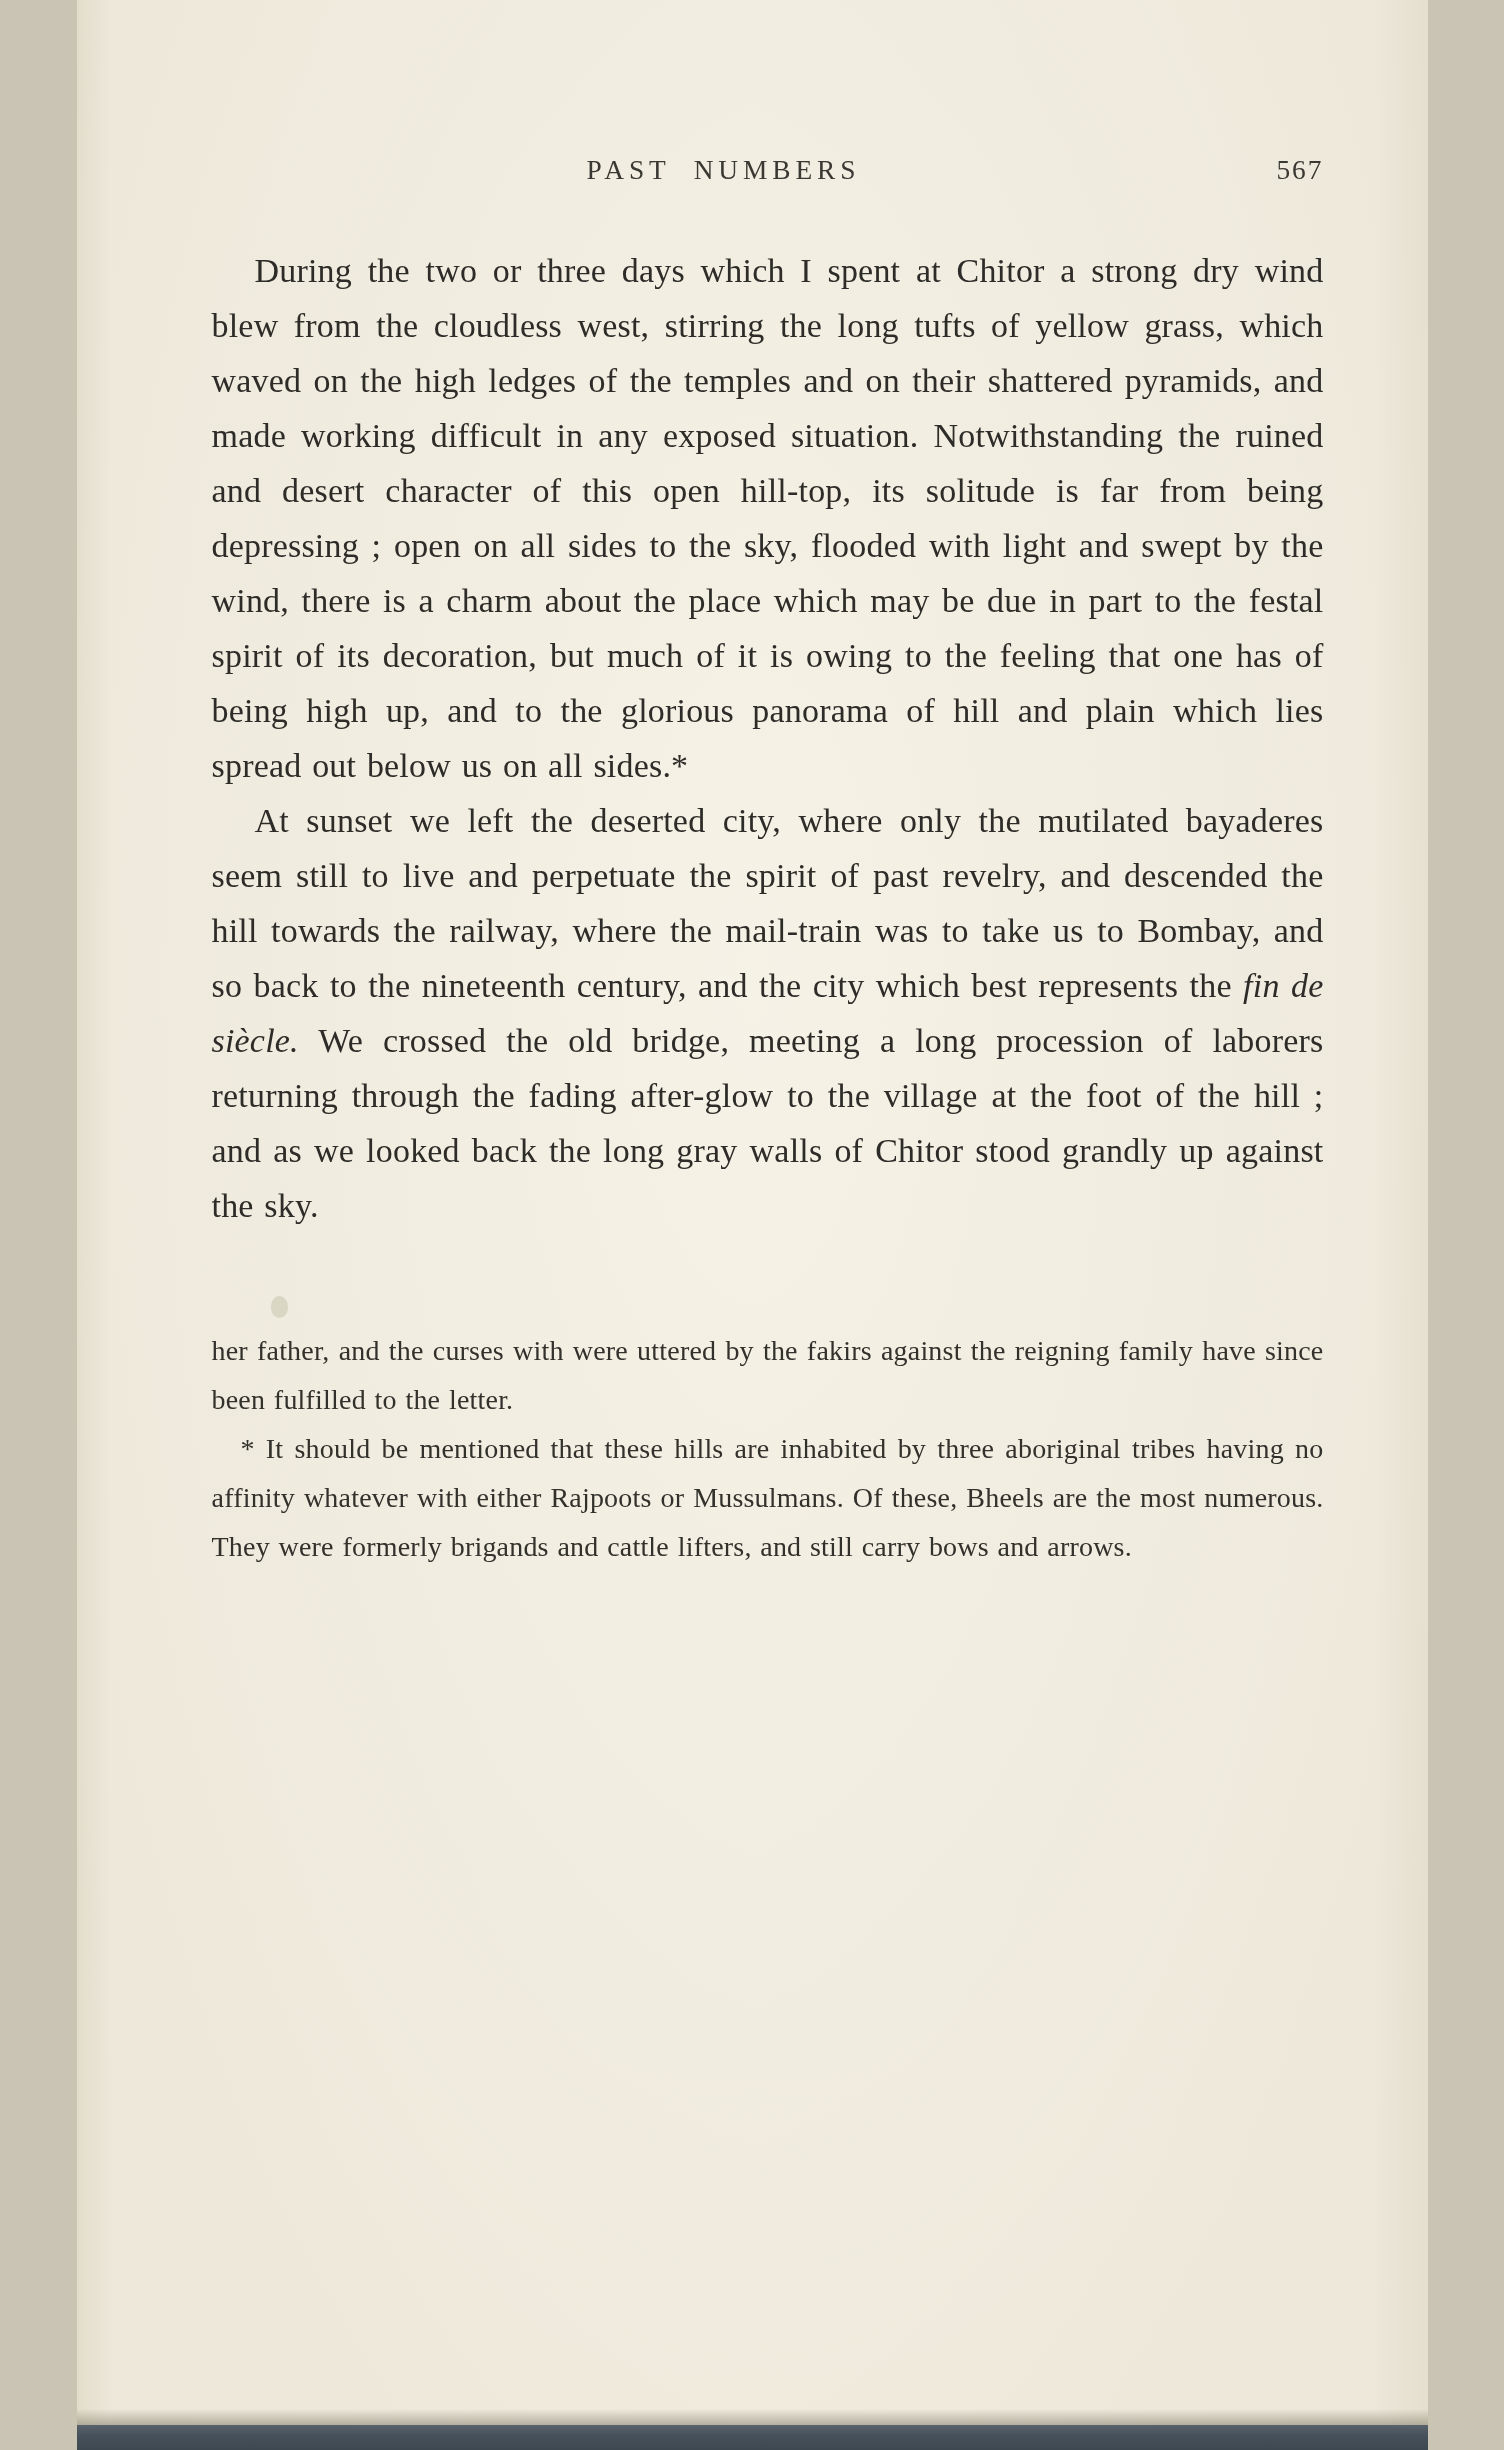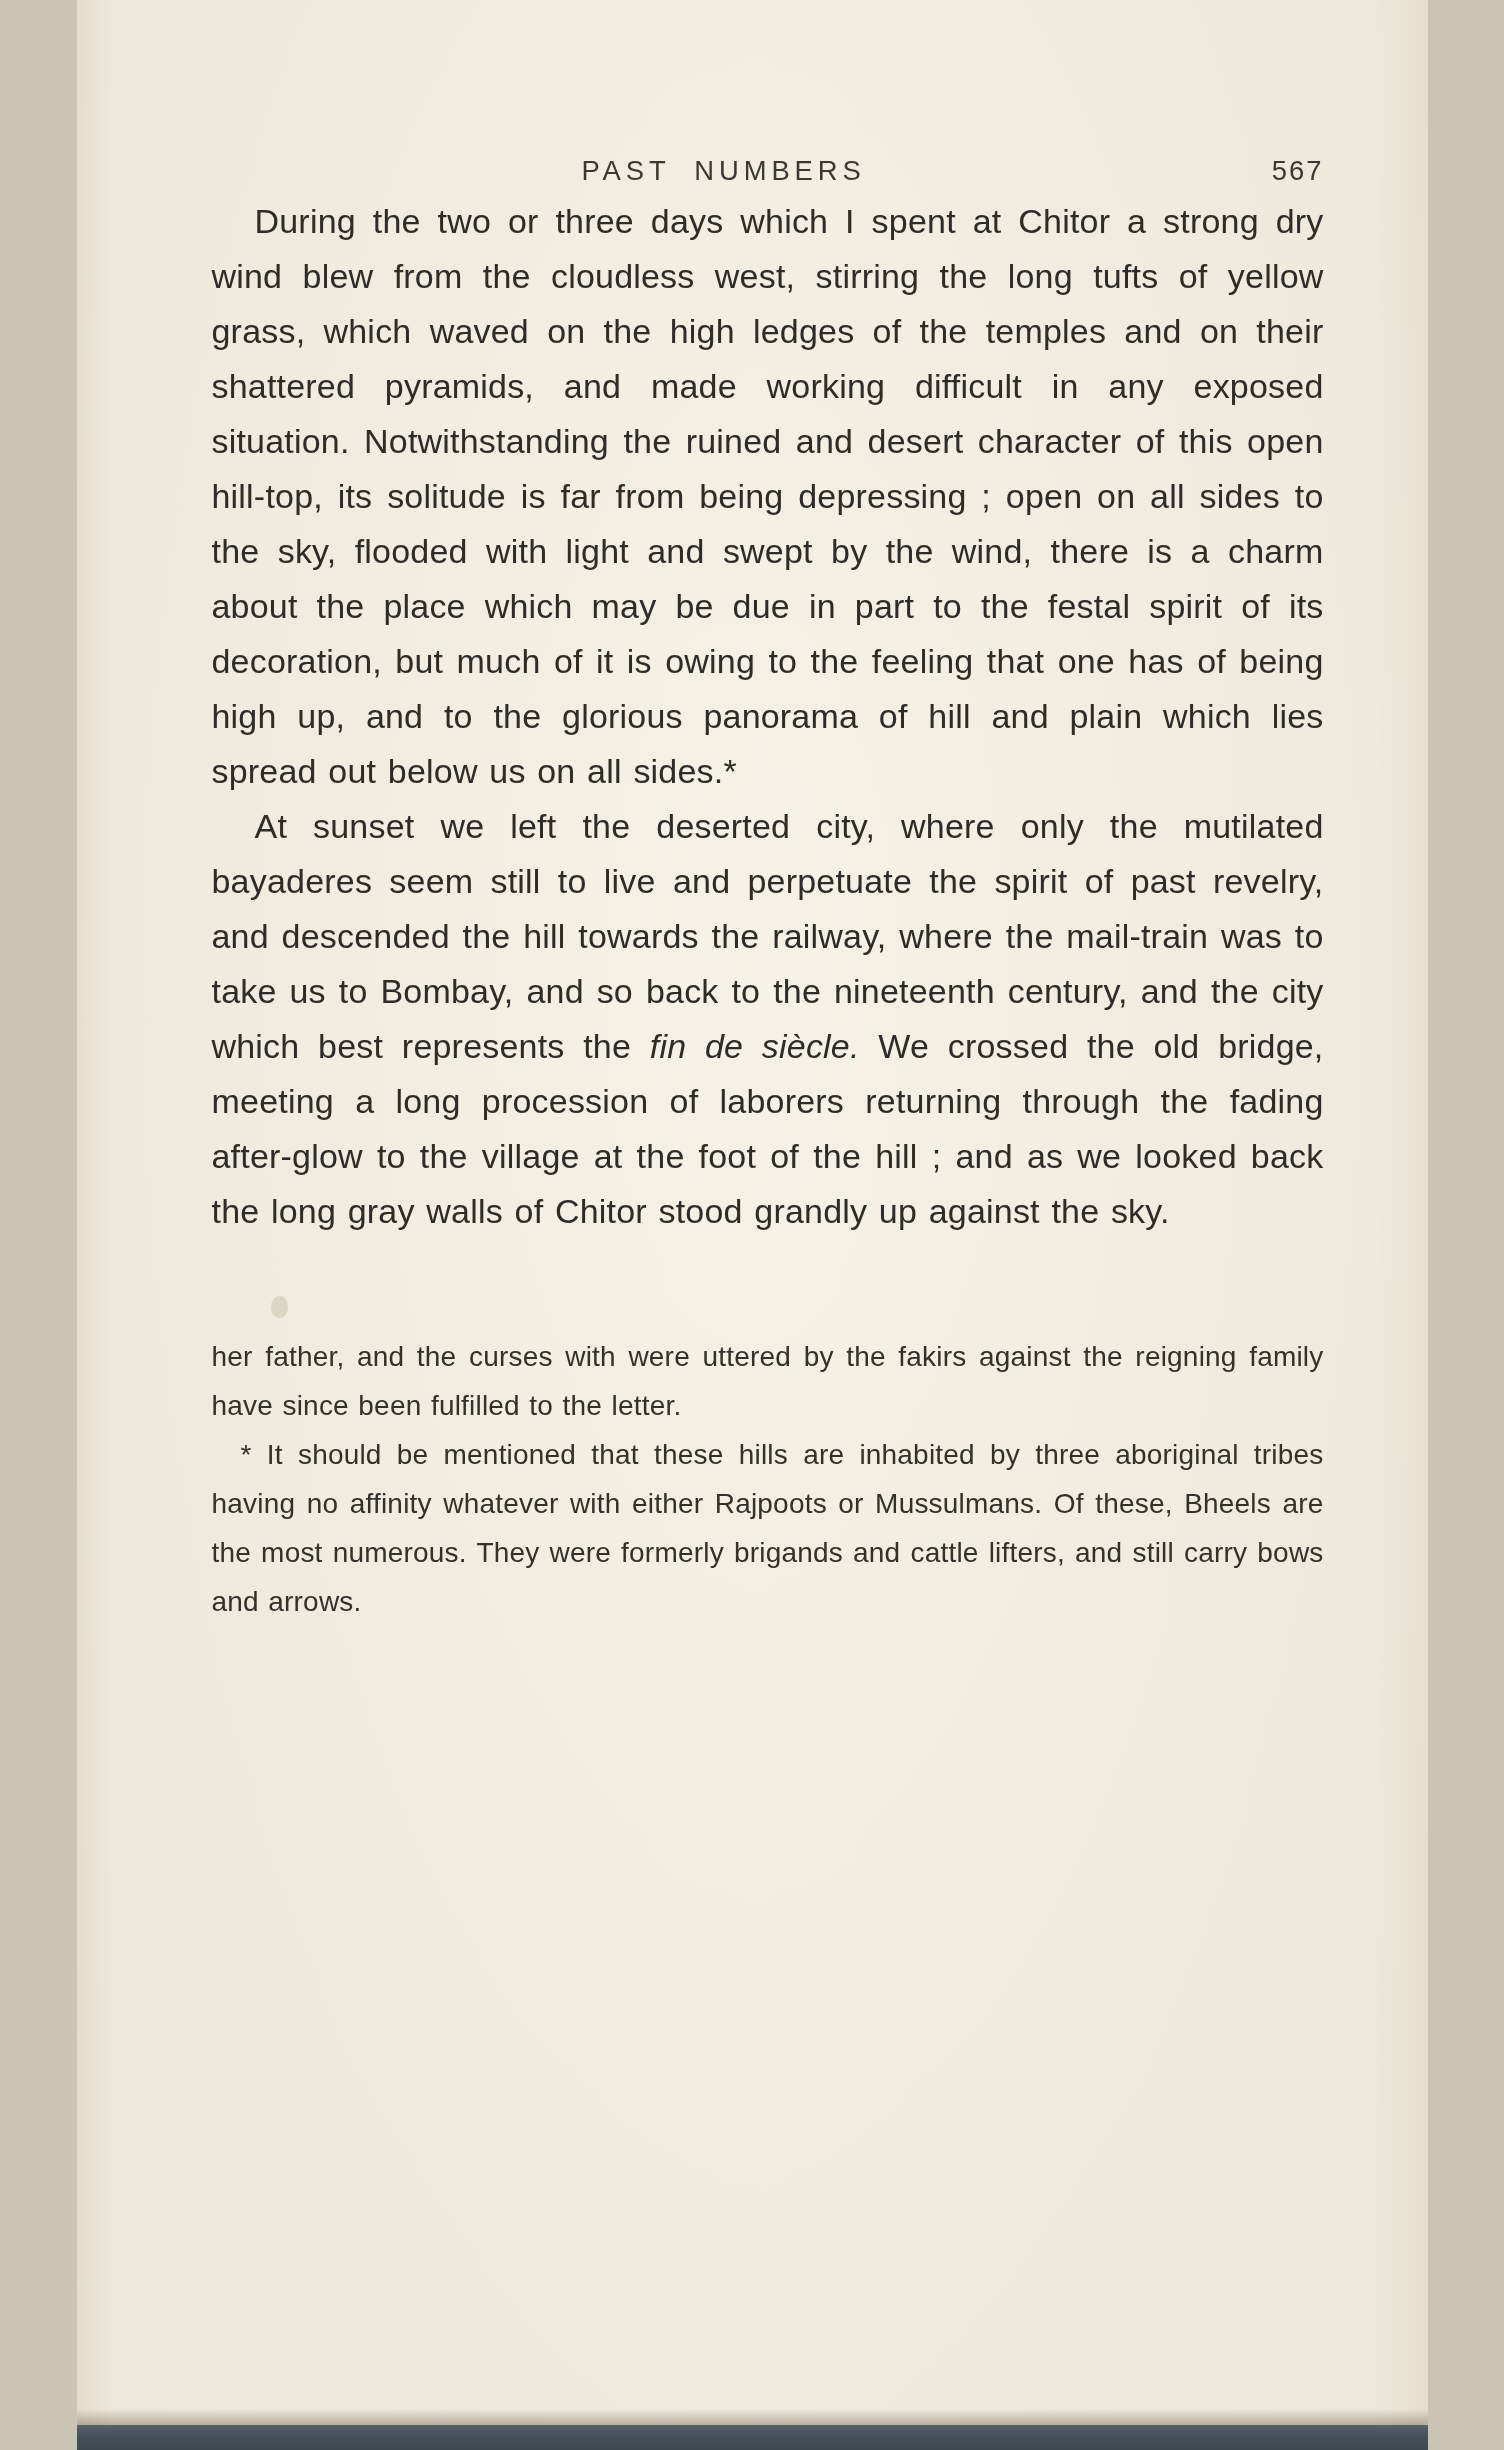--- a/index.html
+++ b/index.html
@@ -10,21 +10,21 @@
   .page {
     position: relative;
     width: 1351px;
     height: 2450px;
     margin: 0 auto;
     overflow: hidden;
     background:
       linear-gradient(90deg, #e9e4d3 0%, #f3efe2 2.5%, #f4f0e3 50%, #f3efe2 96%, #ebe6d6 100%),
       #f3efe2;
     color: #2e2c28;
-    font-family: Liberation Sans, sans-serif;
+    font-family: Liberation Serif, serif;
     -webkit-font-smoothing: antialiased;
   }
   .paper-tint {
     position: absolute;
     inset: 0;
     background: radial-gradient(ellipse at 50% 40%, rgba(255,255,255,0.12) 0%, rgba(120,110,80,0.06) 85%);
     pointer-events: none;
   }
   .content {
     position: absolute;
@@ -46,20 +46,21 @@
     text-align: center;
     word-spacing: 11.8px;
   }
   .page-number {
     position: absolute;
     right: 0;
     top: 0;
     letter-spacing: 2px;
   }
   .body-text {
+    margin-top: 49px;
     font-size: 34px;
     line-height: 55px;
     letter-spacing: 0.2px;
     word-spacing: 2px;
     text-align: justify;
   }
   .body-text p {
     margin: 0;
     text-indent: 43px;
   }

